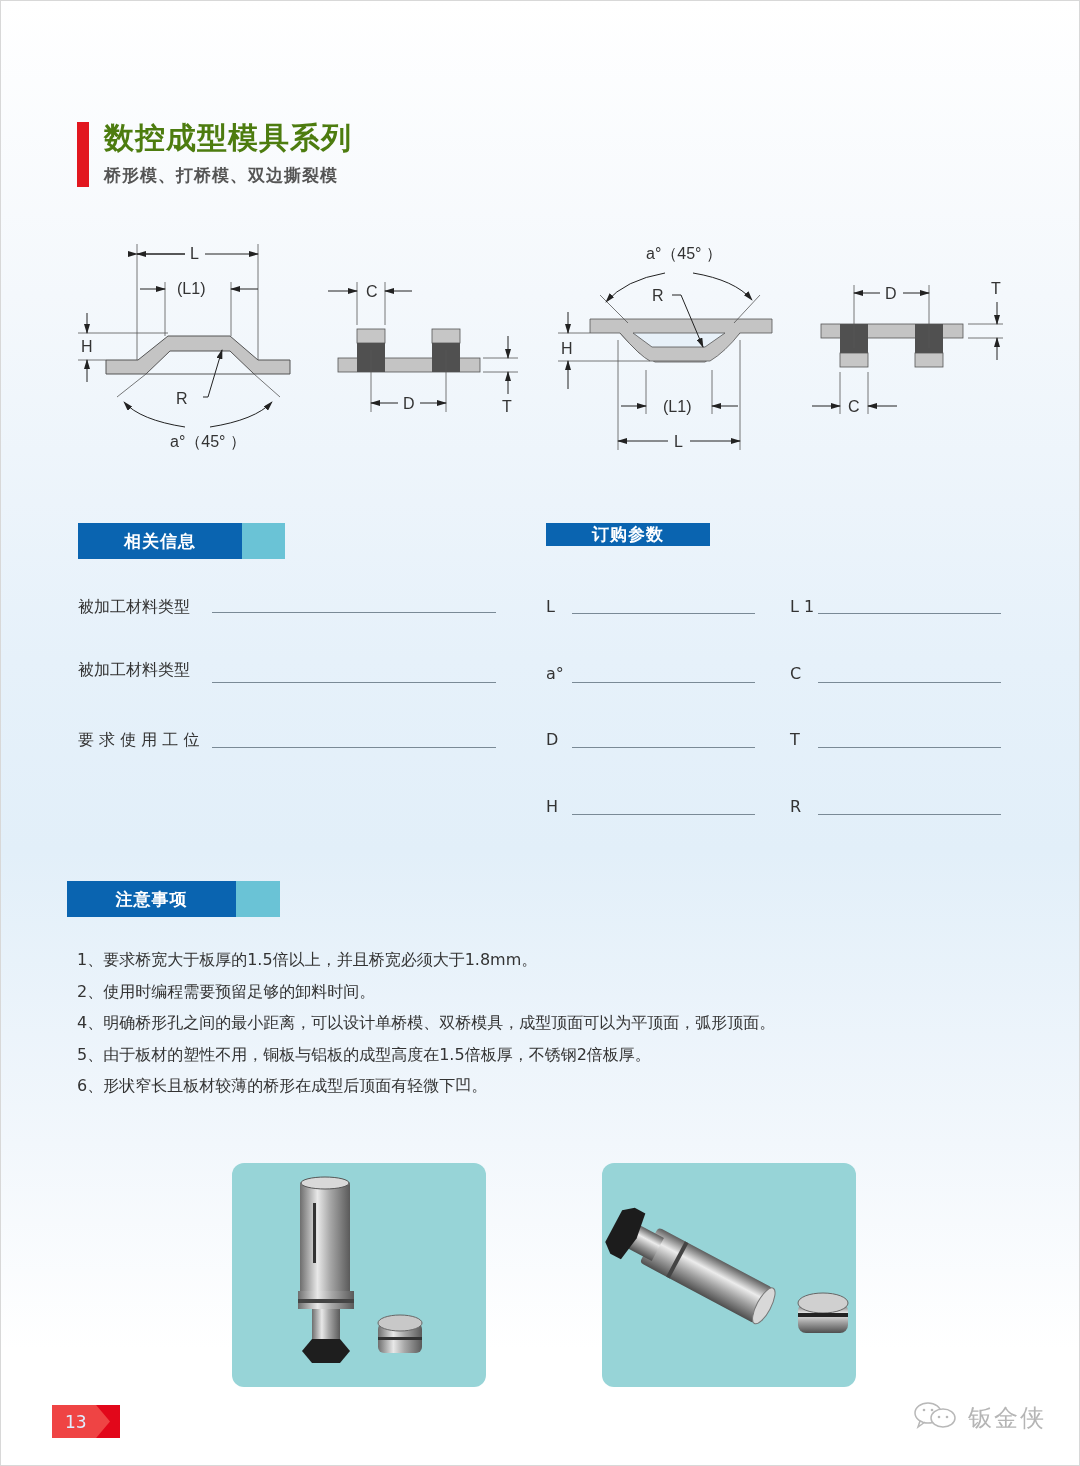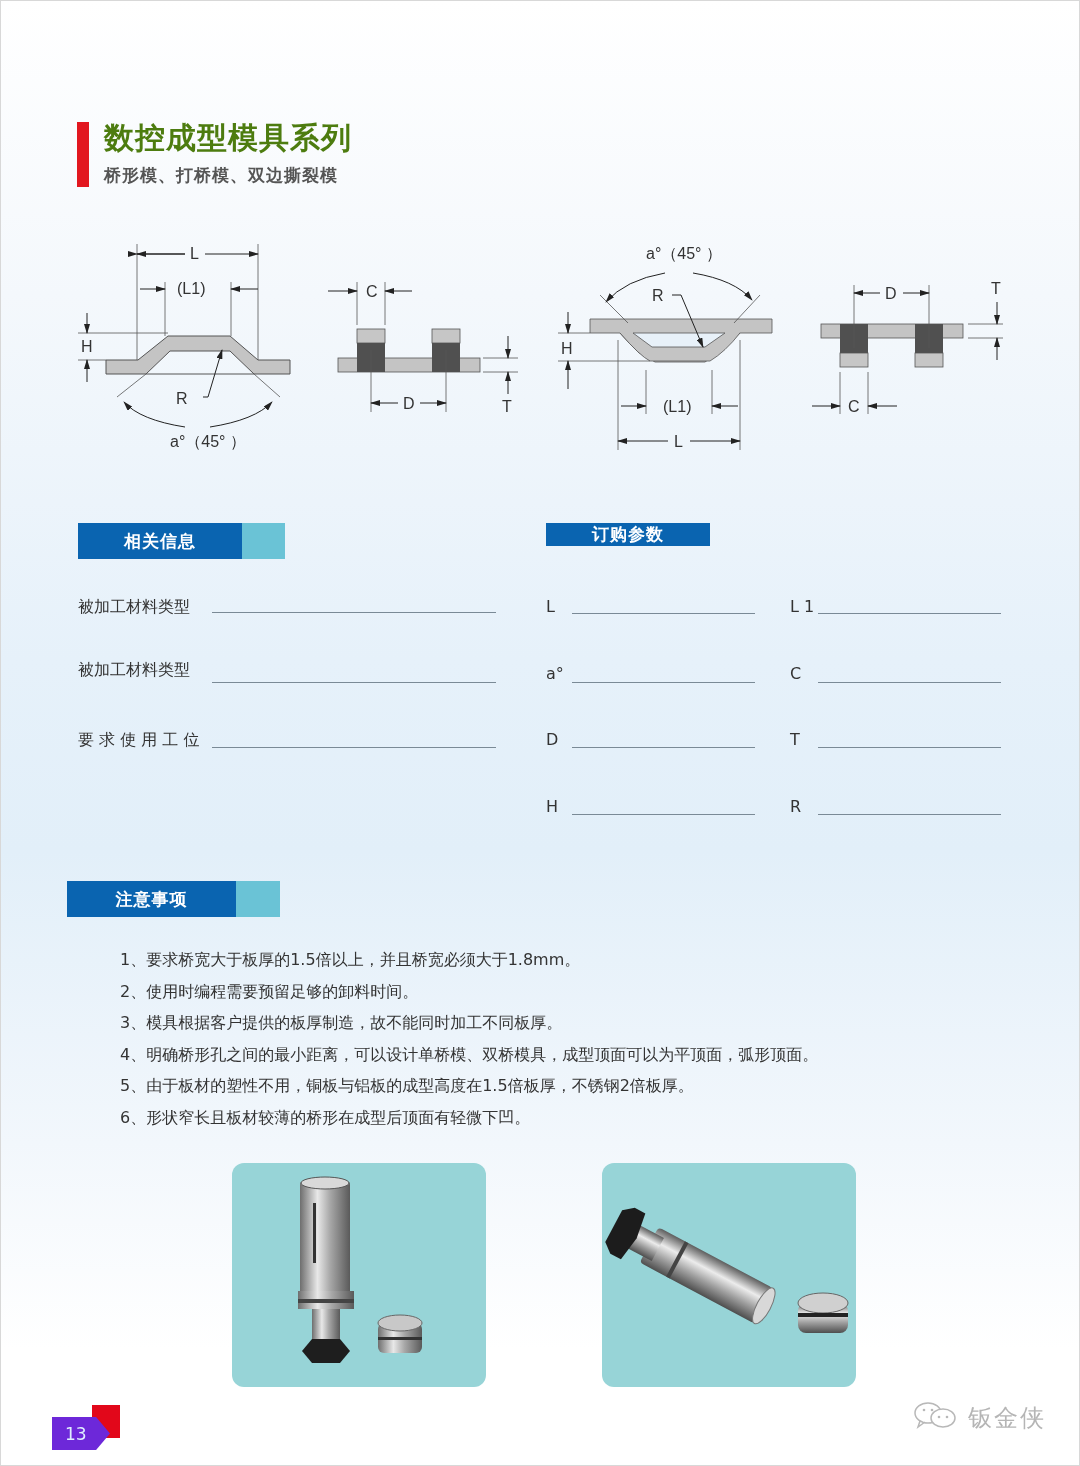--- a/index.html
+++ b/index.html
@@ -16,27 +16,27 @@
   .diagram svg text { font-family: "Liberation Sans", sans-serif; font-size: 16px; fill: #333; }
 
   .sec-head { position: absolute; height: 36px; display: flex; }
   .sec-head .dark { background: #0a64b0; color: #fff; font-weight: bold; font-size: 17px;
                     display: flex; align-items: center; justify-content: center; letter-spacing: 1px; }
   .sec-head .light { background: #6ac3d6; }
 
   .field-label { position: absolute; font-size: 16px; color: #333; }
   .field-line { position: absolute; height: 1px; background: #7a8a96; }
 
-  .notes { position: absolute; left: 77px; top: 948px; font-size: 16px; color: #333; margin-left: 43px; }
+  .notes { position: absolute; left: 77px; top: 948px; font-size: 16px; color: #333; }
   .notes div { height: 31.5px; line-height: 24px; white-space: nowrap; }
 
   .photo { position: absolute; top: 1163px; width: 254px; height: 224px; background: #97d4d7; border-radius: 12px; overflow: hidden; }
 
   .page-num { position: absolute; left: 52px; top: 1405px; width: 68px; height: 33px; }
-  .page-num .blue { position: absolute; left: 0; top: 12px; width: 58px; height: 33px; background: #6d28d9;
+  .page-num .blue { position: absolute; left: 0; top: 0; width: 58px; height: 33px; background: #ef4444;
                     clip-path: polygon(0 0, 76% 0, 100% 50%, 76% 100%, 0 100%); z-index: 2;
                     color: #dfefff; font-size: 17px; display: flex; align-items: center; padding-left: 13px; }
   .page-num .red { position: absolute; left: 40px; top: 0; width: 28px; height: 33px; background: #e2071a; }
 
   .watermark { position: absolute; left: 912px; top: 1400px; display: flex; align-items: center; gap: 8px; color: #aaa; }
   .watermark span.wm-text { font-size: 24px; color: #b5b5b5; letter-spacing: 2px; }
 </style>
 </head>
 <body>
 
@@ -207,21 +207,20 @@
 <div class="field-label" style="left:790px; top:797px;">R</div>
 <div class="field-line" style="left:818px; top:814px; width:183px;"></div>
 
 <div class="sec-head" style="left:67px; top:881px;text-align:center;">
   <div class="dark" style="width:169px;">注意事项</div>
   <div class="light" style="width:44px;"></div>
 </div>
 <div class="notes">
   <div>1、要求桥宽大于板厚的1.5倍以上，并且桥宽必须大于1.8mm。</div>
   <div>2、使用时编程需要预留足够的卸料时间。</div>
-  <div>3、模具根据客户提供的板厚制造，故不能同时加工不同板厚。</div>
   <div>4、明确桥形孔之间的最小距离，可以设计单桥模、双桥模具，成型顶面可以为平顶面，弧形顶面。</div>
   <div>5、由于板材的塑性不用，铜板与铝板的成型高度在1.5倍板厚，不锈钢2倍板厚。</div>
   <div>6、形状窄长且板材较薄的桥形在成型后顶面有轻微下凹。</div>
 </div>
 
 <div class="photo" style="left:232px;">
   <svg width="254" height="224" viewBox="0 0 254 224">
     <defs>
       <linearGradient id="metal" x1="0" x2="1" y1="0" y2="0">
         <stop offset="0" stop-color="#6e6e6e"></stop>

